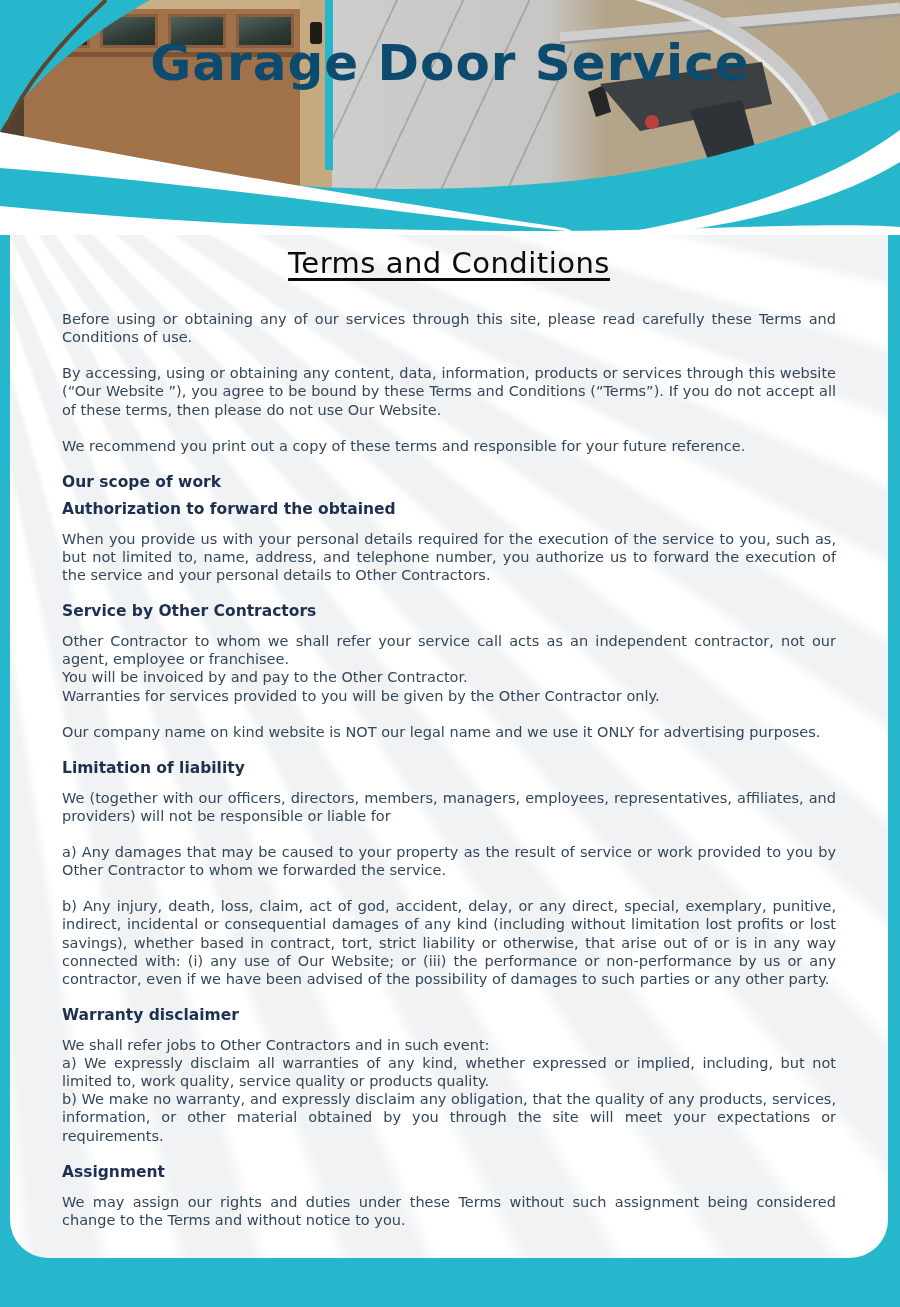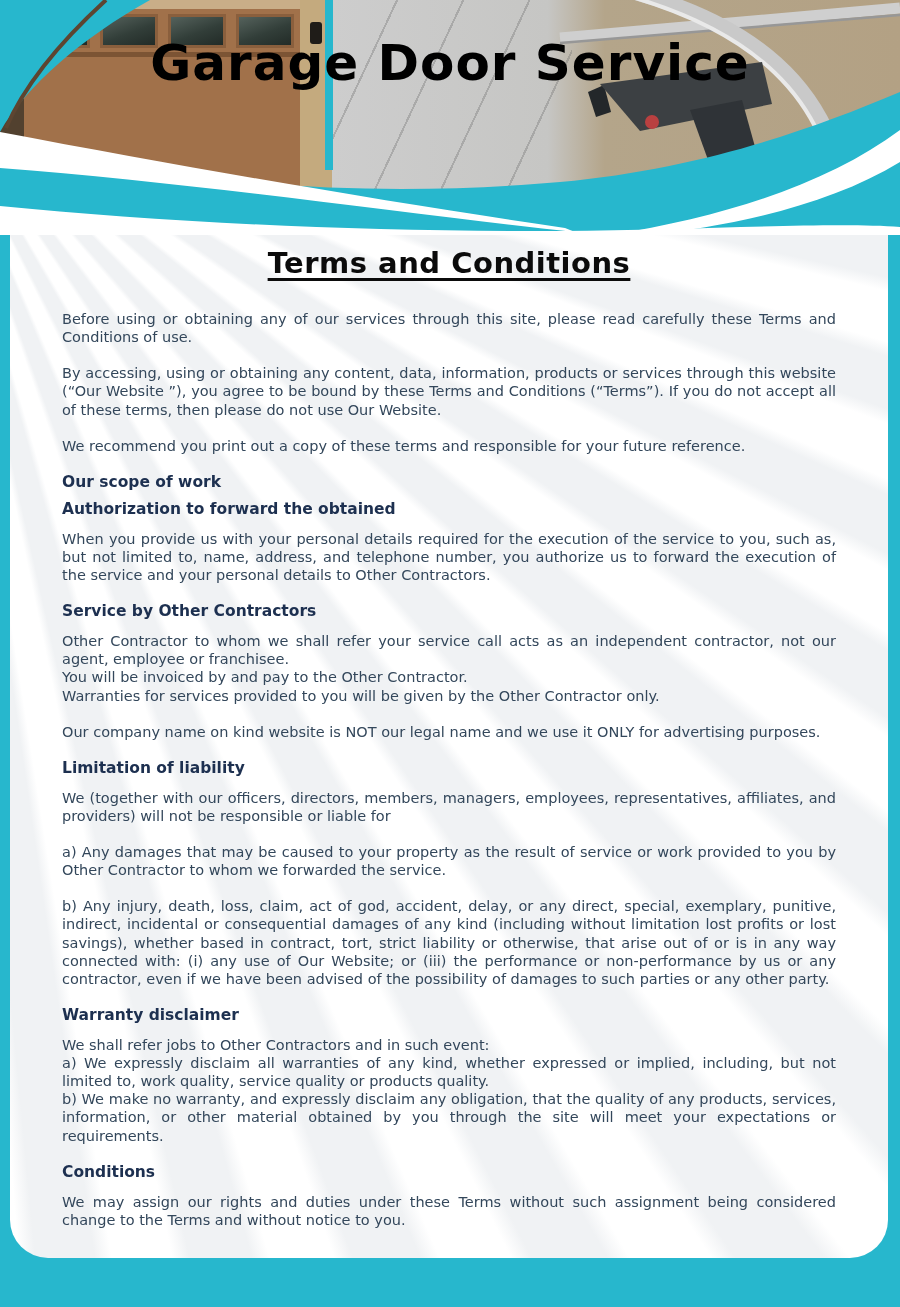--- a/index.html
+++ b/index.html
@@ -12,21 +12,21 @@
   .content-card{
     position:absolute;left:10px;top:150px;width:878px;height:1108px;
     background-color:#ffffff;
     background-image:repeating-conic-gradient(from 89deg at -10% -8%,
       #ffffff 0deg 2.8deg, #f0f2f4 3.6deg 6.4deg, #ffffff 7.2deg);
     border-radius:0 0 38px 38px;
   }
   .content-inner{padding:96px 52px 0 52px;}
   .doc-title{
     margin:0 0 30px 0;text-align:center;
-    font-size:29px;font-weight:bold;color:#0b0b0b;letter-spacing:.5px;
+    font-size:29px;font-weight:normal;color:#0b0b0b;letter-spacing:.5px;
     text-decoration:underline;text-decoration-thickness:2.5px;text-underline-offset:5px;
   }
   .content-inner p{
     margin:12px 0 18px 0;font-size:14.5px;line-height:1.25;color:#33475b;
     text-align:justify;
   }
   .content-inner h2{
     margin:5px 0 9px 0;font-size:15.5px;font-weight:bold;color:#1d3050;
   }
   
@@ -54,21 +54,21 @@
     position:absolute;left:332px;top:0;width:568px;height:235px;overflow:hidden;
     background:linear-gradient(90deg,#cdcdcd 0%,#c6c6c4 38%,#b4a58a 48%,#b3a184 100%);
   }
   .pr-seams{
     position:absolute;left:0;top:0;width:240px;height:235px;
     background:repeating-linear-gradient(115deg, rgba(255,255,255,0) 0 58px, rgba(110,110,110,.35) 58px 60px);
   }
   .photo-divider{position:absolute;left:325px;top:0;width:8px;height:170px;background:#27b7cd;}
   .hero-title{
     position:absolute;left:0;top:34px;width:900px;text-align:center;
-    font-size:50px;font-weight:bold;color:#000000;letter-spacing:1px;
+    font-size:50px;font-weight:bold;color:#0c4a6e;letter-spacing:1px;
   }
   .hero svg{position:absolute;left:0;top:0;}
 </style>
 </head>
 <body>
 
 <div class="page">
 
   <div class="content-card">
     <div class="content-inner">
@@ -84,21 +84,21 @@
           <p>When you provide us with your personal details required for the execution of the service to you, such as, but not limited to, name, address, and telephone number, you authorize us to forward the execution of the service and your personal details to Other Contractors.</p>
           <h2>Service by Other Contractors</h2>
           <p>Other Contractor to whom we shall refer your service call acts as an independent contractor, not our agent, employee or franchisee.<br>You will be invoiced by and pay to the Other Contractor.<br>Warranties for services provided to you will be given by the Other Contractor only.</p>
           <p>Our company name on kind website is NOT our legal name and we use it ONLY for advertising purposes.</p>
           <h2>Limitation of liability</h2>
           <p>We (together with our officers, directors, members, managers, employees, representatives, affiliates, and providers) will not be responsible or liable for</p>
           <p>a) Any damages that may be caused to your property as the result of service or work provided to you by Other Contractor to whom we forwarded the service.</p>
           <p>b) Any injury, death, loss, claim, act of god, accident, delay, or any direct, special, exemplary, punitive, indirect, incidental or consequential damages of any kind (including without limitation lost profits or lost savings), whether based in contract, tort, strict liability or otherwise, that arise out of or is in any way connected with: (i) any use of Our Website; or (iii) the performance or non-performance by us or any contractor, even if we have been advised of the possibility of damages to such parties or any other party.</p>
           <h2>Warranty disclaimer</h2>
           <p>We shall refer jobs to Other Contractors and in such event:<br>a) We expressly disclaim all warranties of any kind, whether expressed or implied, including, but not limited to, work quality, service quality or products quality.<br>b) We make no warranty, and expressly disclaim any obligation, that the quality of any products, services, information, or other material obtained by you through the site will meet your expectations or requirements.</p>
-          <h2>Conditions</h2>
+          <h2>Assignment</h2>
           <p>We may assign our rights and duties under these Terms without such assignment being considered change to the Terms and without notice to you.</p>
         </div>
     </div>
   </div>
 
   <div class="hero">
 
     <div class="photo-left">
       <div class="pl-lintel"></div>
       <div class="pl-wall-left"></div>

